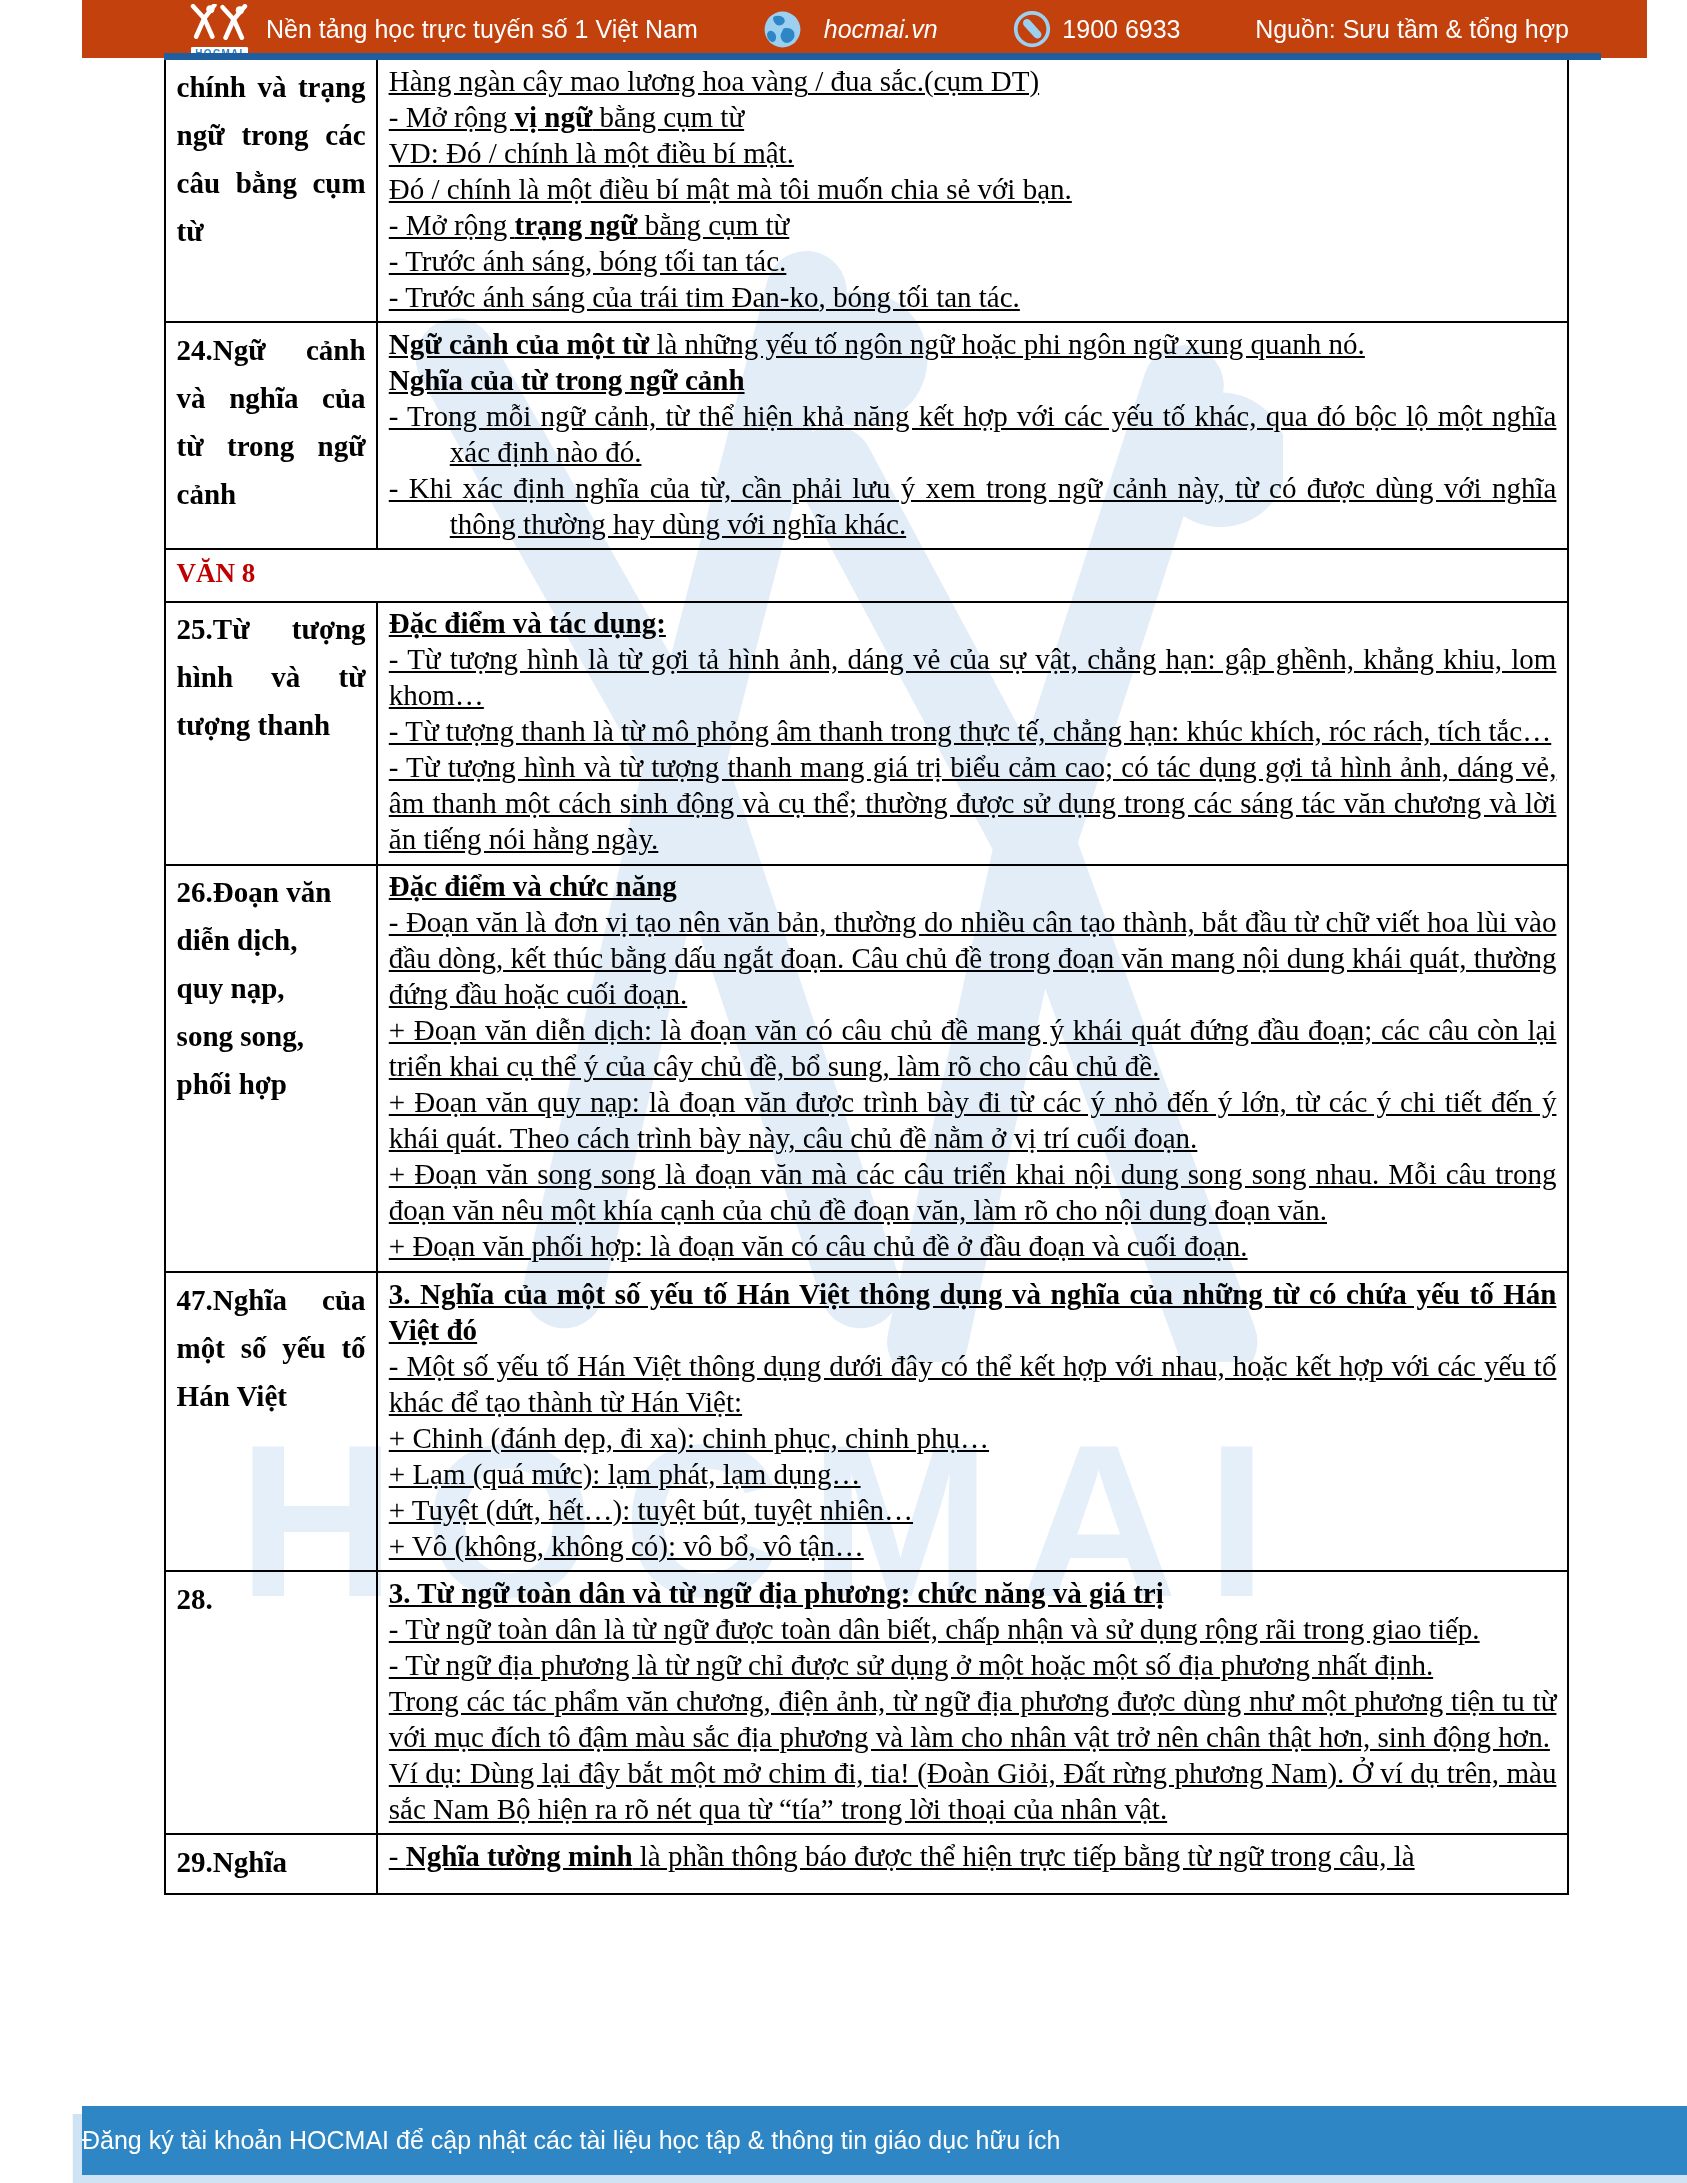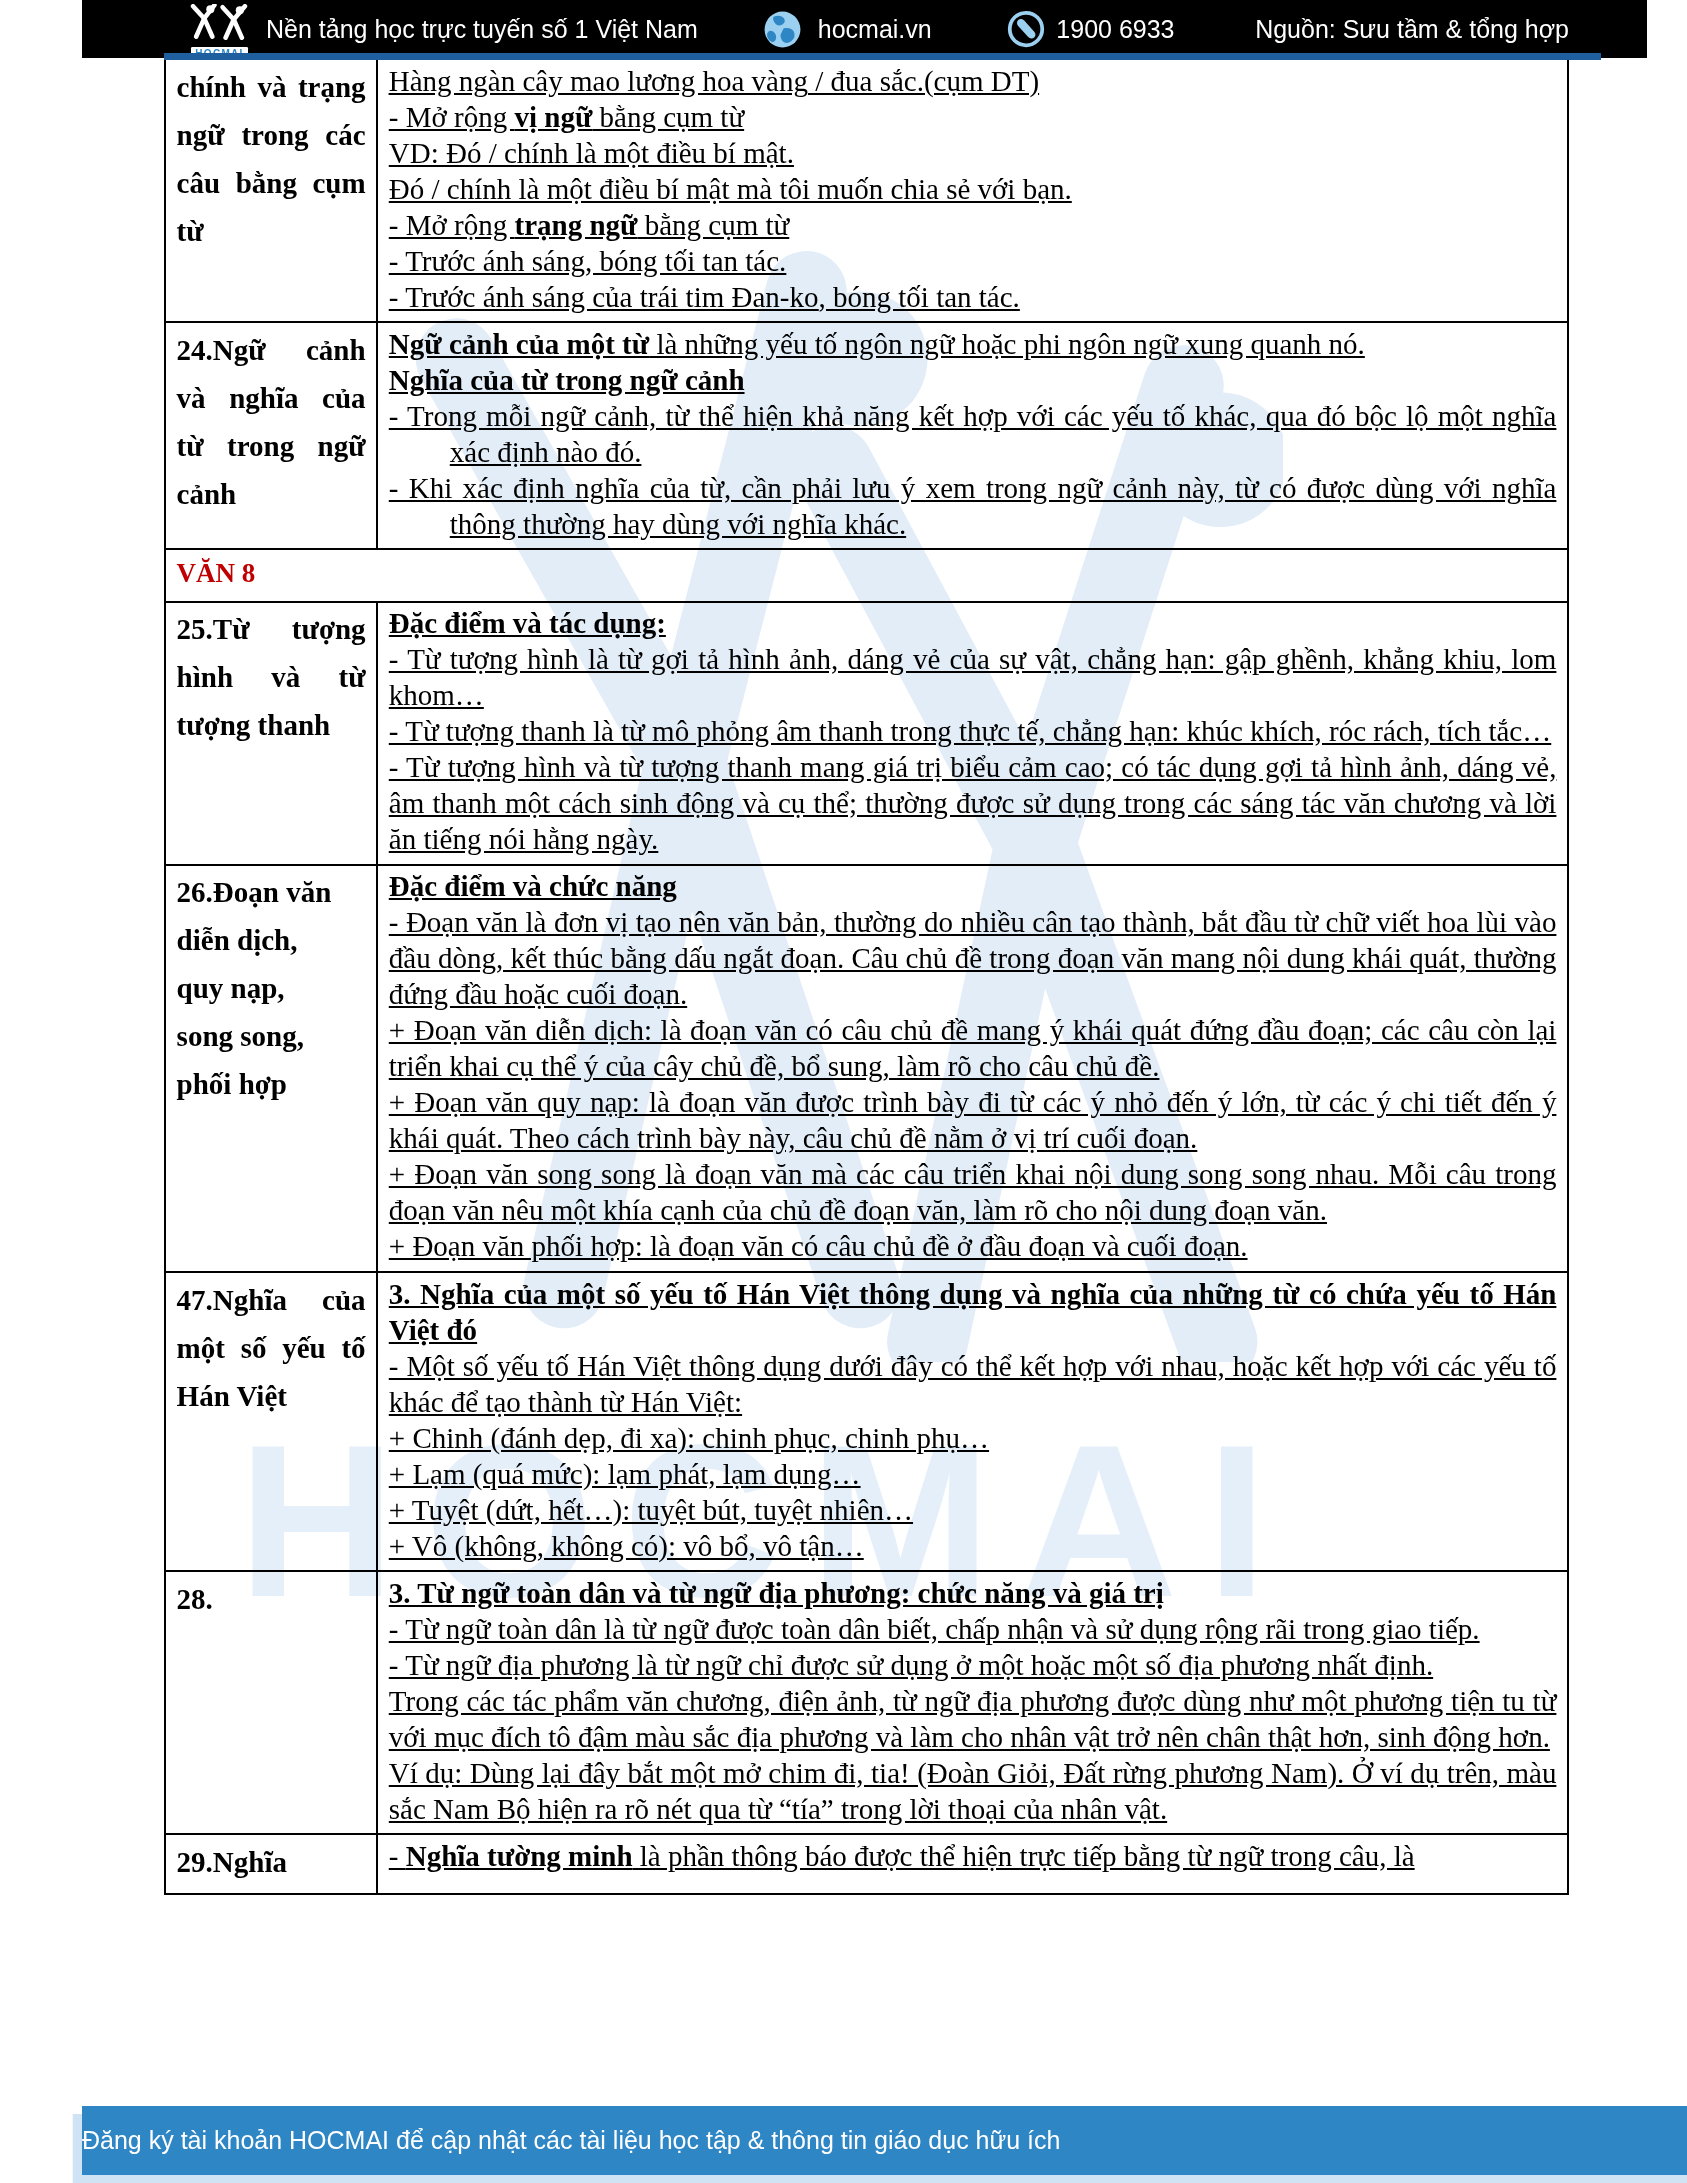--- a/index.html
+++ b/index.html
@@ -3,29 +3,29 @@
 <meta charset="utf-8">
 <style>
   html,body{margin:0;padding:0;}
   body{
     width:1687px;height:2183px;position:relative;background:#ffffff;
     font-family:"Liberation Serif", serif;color:#000;overflow:hidden;
   }
   
   .topbar{
     position:absolute;left:82px;top:0;width:1565px;height:58px;
-    background:#000000;display:flex;align-items:center;color:#fff;
+    background:#c2410c;display:flex;align-items:center;color:#fff;
     font-family:"Liberation Sans", sans-serif;font-size:25px;z-index:2;
   }
   .logo{display:flex;flex-direction:column;align-items:center;margin-left:107px;margin-top:6.6px;}
   .logo-label{background:#fff;color:#2e86c5;font-size:10px;font-weight:bold;
     letter-spacing:1.3px;padding:0.7px 4.6px;border-radius:1.3px;margin-top:1.3px;line-height:12px;}
   .tagline{margin-left:16px;}
   .globe{margin-left:64px;display:flex;align-items:center;}
-  .website{margin-left:15px;}
+  .website{margin-left:21px;font-style:italic;}
   .phone{margin-left:74px;display:flex;align-items:center;}
   .hotline{margin-left:10.6px;}
   .source{margin-left:auto;margin-right:78px;}
   .top-line{position:absolute;left:164px;top:53px;width:1437px;height:6.6px;background:#1f5fa0;z-index:3;}
   
   .wm-logo{position:absolute;left:370px;top:251px;z-index:0;}
   .wm-word{
     position:absolute;left:238px;top:1396px;z-index:0;
     font-family:"Liberation Sans", sans-serif;font-weight:bold;
     font-size:218px;letter-spacing:29px;color:#e5eff9;white-space:nowrap;

